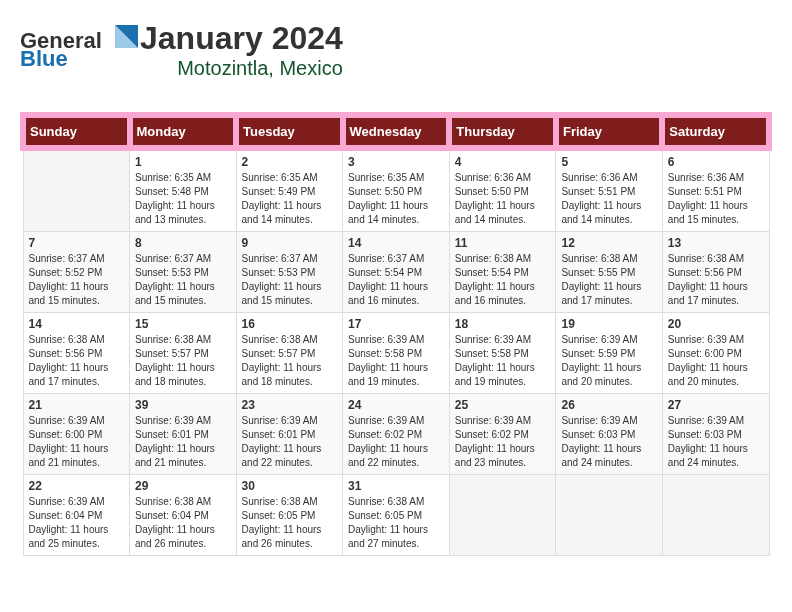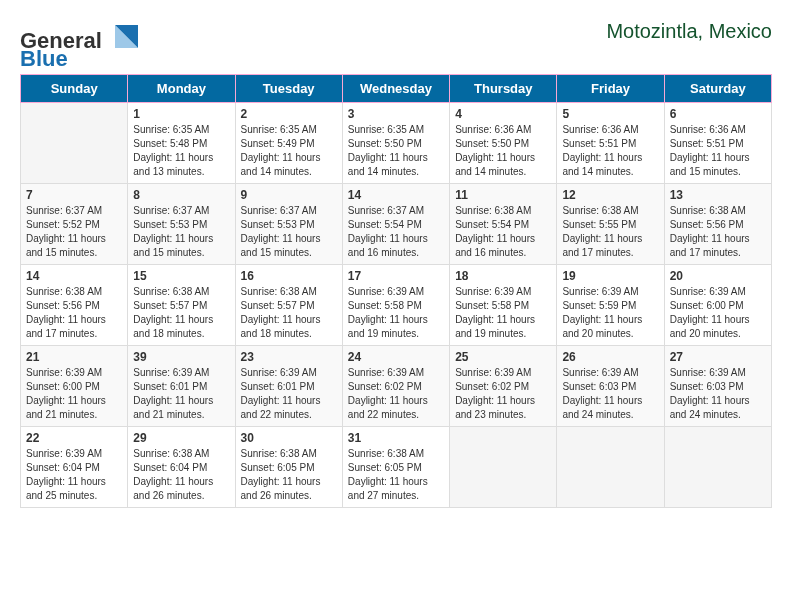--- a/index.html
+++ b/index.html
@@ -5,23 +5,23 @@
     * { box-sizing: border-box; margin: 0; padding: 0; }
     body {
       font-family: Arial, Helvetica, sans-serif;
       background: #fff;
       width: 792px;
       min-height: 612px;
       padding: 20px;
     }
     .header {
       display: flex;
-      justify-content: space-between;
+      justify-content: flex-start;
       align-items: flex-start;
-      margin-bottom: 0;
+      margin-bottom: 32px;
     }
     .logo {
       display: flex;
       align-items: center;
     }
     .title-block {
       text-align: right;
     }
     .month-year {
       font-size: 32px;
@@ -31,27 +31,27 @@
     .location {
       font-size: 20px;
       color: #14532d;
     }
     .calendar {
       width: 100%;
       border-collapse: collapse;
       border: 1px solid #ccc;
     }
     .calendar th {
-      background-color: #0369a1;
+      background-color: #7f1d1d;
       color: #fff;
       font-size: 13px;
       font-weight: bold;
       padding: 6px 4px;
-      text-align: center;
-      border: 1px solid #f9a8d4;
+      text-align: left;
+      border: 6px solid #f9a8d4;
     }
     .calendar td {
       vertical-align: top;
       width: 107px;
       padding: 4px 5px;
       border: 1px solid #ddd;
       font-size: 10.5px;
       color: #333;
       background: #fff;
       min-height: 80px;
@@ -83,20 +83,21 @@
     <div>
       <svg width="120" height="50" viewBox="0 0 120 50">
         <text x="0" y="28" font-family="Arial" font-size="22" font-weight="bold" fill="#333">General</text>
         <text x="0" y="46" font-family="Arial" font-size="22" font-weight="bold" fill="#1a6faf">Blue</text>
         <polygon points="95,5 118,5 118,28" fill="#1a6faf"></polygon>
         <polygon points="95,5 95,28 118,28" fill="#5ba3d9" opacity="0.6"></polygon>
       </svg>
     </div>
   </div>
   <div class="title-block">
+    <div class="month-year">January 2024</div>
     <div class="location">Motozintla, Mexico</div>
   </div>
 </div>
 
 <table class="calendar">
   <thead>
     <tr id="weekday-header">
     <th>Sunday</th>
         <th>Monday</th>
         <th>Tuesday</th>

